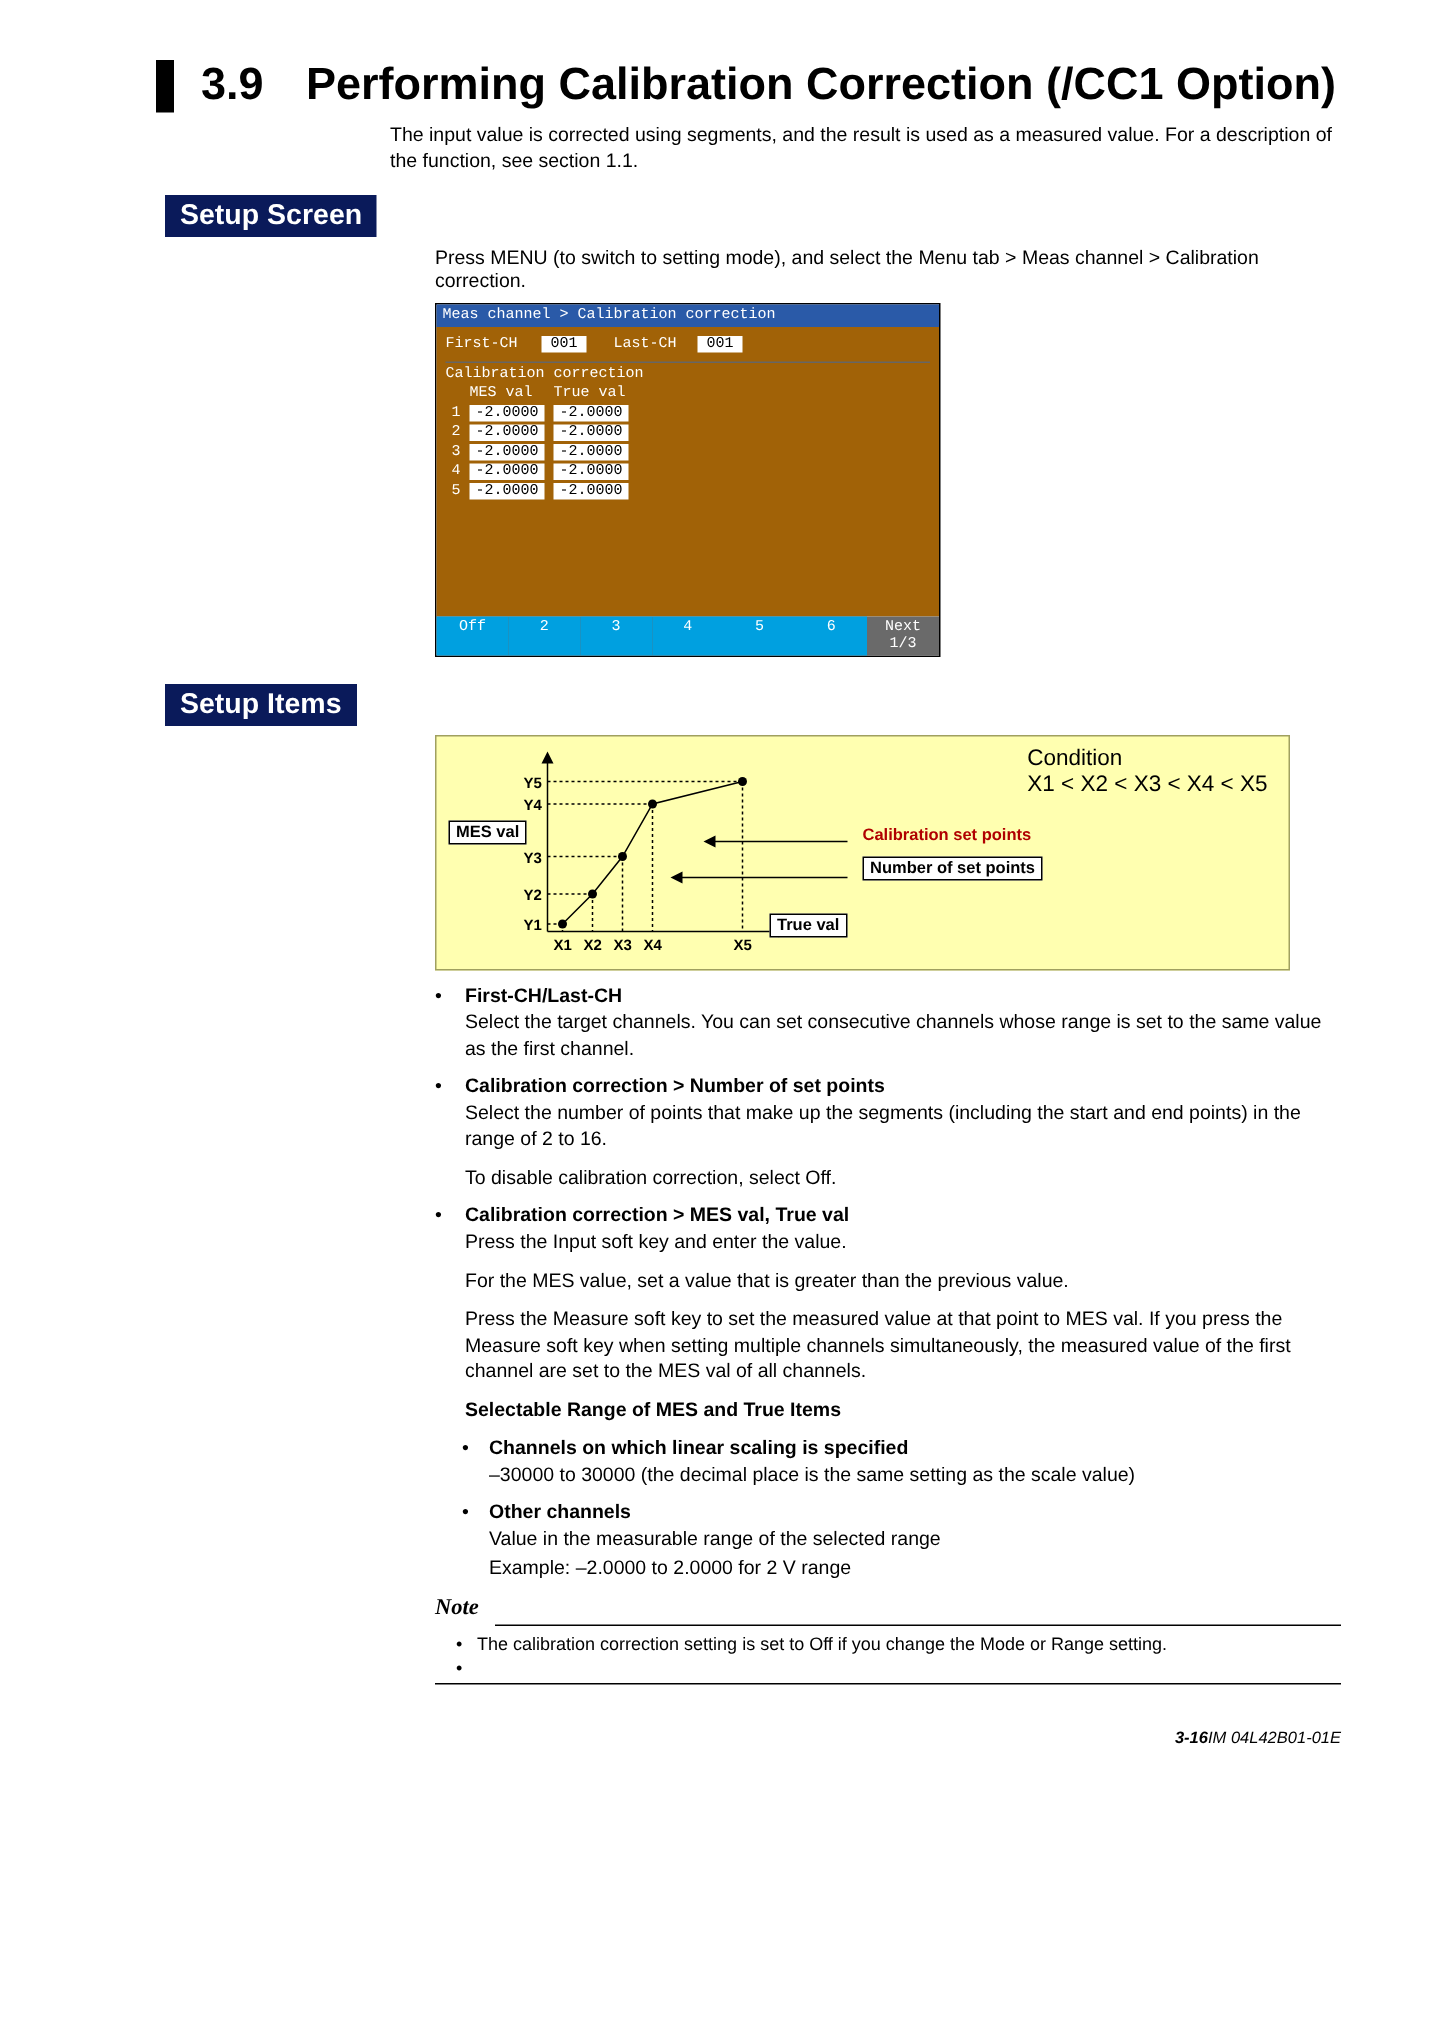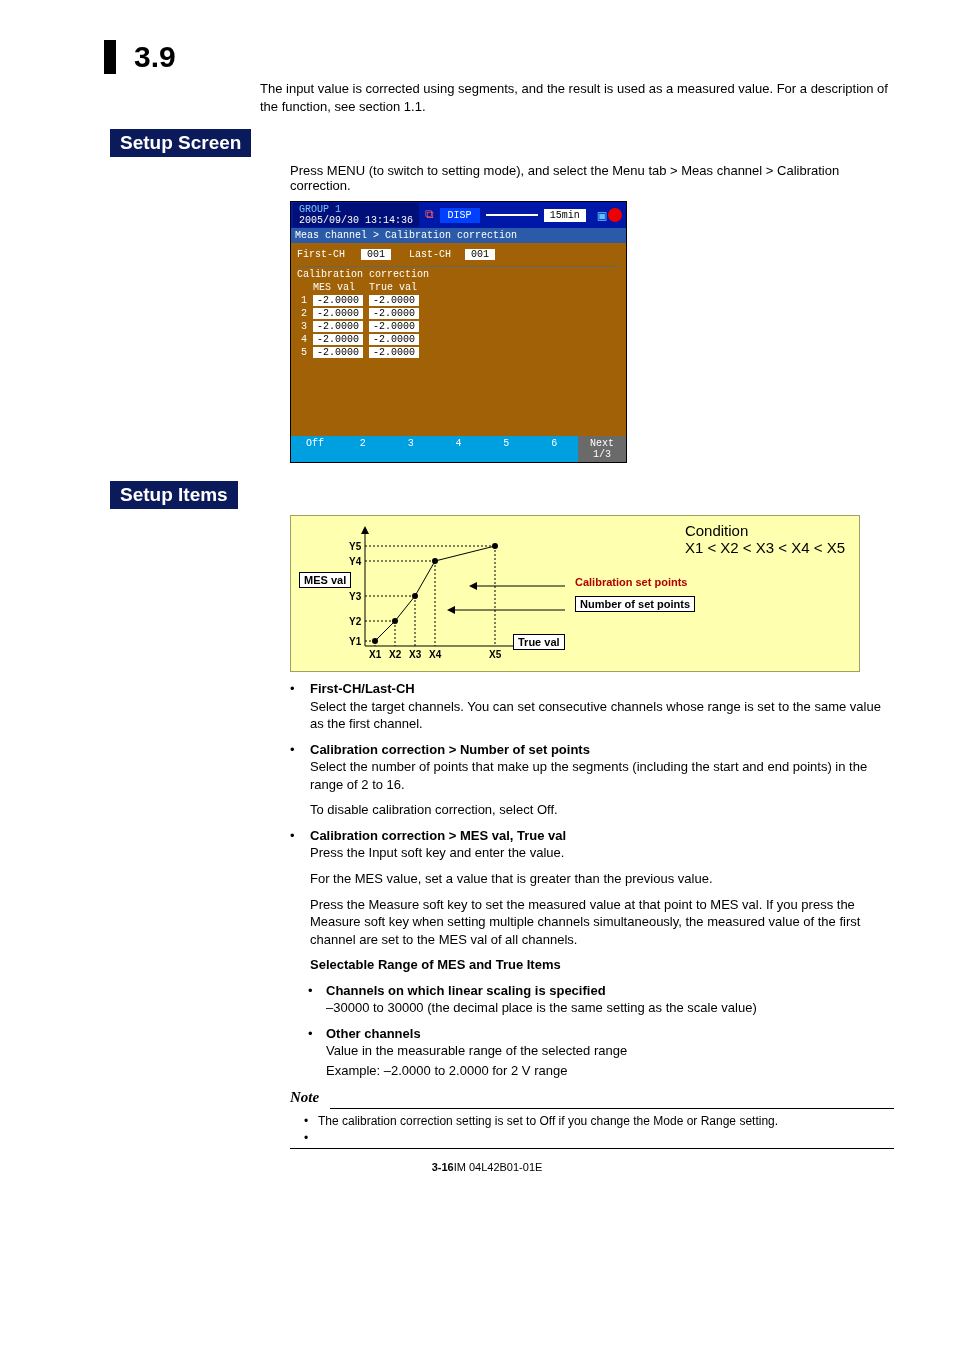--- a/index.html
+++ b/index.html
@@ -33,55 +33,44 @@
   .svg-label{ position:absolute; background:#fff; border:1px solid #000; padding:1px 4px; font-size:11px; font-weight:bold;}
 
   .body-text{ margin-left:230px; line-height:1.35; margin-bottom:8px;}
   .subhead{ font-weight:bold;}
   .bullet-row{ margin-left:210px; display:flex; line-height:1.35; margin-top:8px;}
   .bullet-row .dot{ width:20px;}
   .sub-bullet{ margin-left:228px; display:flex; line-height:1.35; margin-top:4px;}
   .sub-bullet .dot{width:18px;}
   .note-head{ font-style:italic; font-weight:bold; font-family:Georgia,serif; font-size:15px; margin-left:210px; margin-top:10px;}
   .note-line{ border:none; border-top:1px solid #000; margin:2px 0 4px 0; width:100%;}
-  .footer{ display:flex; justify-content:center; margin-top:12px; font-size:11px;}
+  .footer{ display:flex; justify-content:flex-end; margin-top:30px; font-size:11px;font-style:italic;}
   .footer .pn{ font-weight:bold;}
 </style>
 </head>
 <body>
 
 
 
 <div class="hrow">
   <div class="hmark"></div>
   <div class="hnum">3.9</div>
+  <div class="htitle">Performing Calibration Correction (/CC1 Option)</div>
 </div>
 
 <div class="intro">The input value is corrected using segments, and the result is used as a measured value. For a description of the function, see section 1.1.</div>
 
 <div class="section-label" style="margin-left:30px;">Setup Screen</div>
 
 <div class="indent" style="margin-bottom:8px;">
   <span>Press </span><b>MENU</b><span> (to switch to setting mode), and select the </span><b>Menu</b><span> tab &gt; </span><b>Meas channel</b><span> &gt; </span><b>Calibration correction</b><span>.</span>
 </div>
 
 
 <div class="screenshot">
-  <div class="ss-top">
-    <div class="ss-group">
-      <div style="color:#80c0ff;">GROUP 1</div>
-      <div>2005/09/30 13:14:36</div>
-    </div>
-    <span style="color:#ff6060;margin-left:4px;font-size:12px;">⧉</span>
-    <span class="ss-badge">DISP</span>
-    <span class="ss-box" style="width:40px;"></span>
-    <span class="ss-box">15min</span>
-    <span class="ss-camera" style="color:#60c0ff;">▣</span>
-    <span class="ss-rec"></span>
-  </div>
   <div class="ss-crumb">Meas channel &gt; Calibration correction</div>
   <div class="ss-main">
     <div style="margin-bottom:6px;">
       <span style="display:inline-block;width:58px;">First-CH</span>
       <span class="fld">001</span>
       <span style="display:inline-block;width:50px;margin-left:12px;">Last-CH</span>
       <span class="fld">001</span>
     </div>
     <div style="border-top:1px solid #666;padding-top:2px;">
       <span style="color:#fff;">Calibration correction</span>

